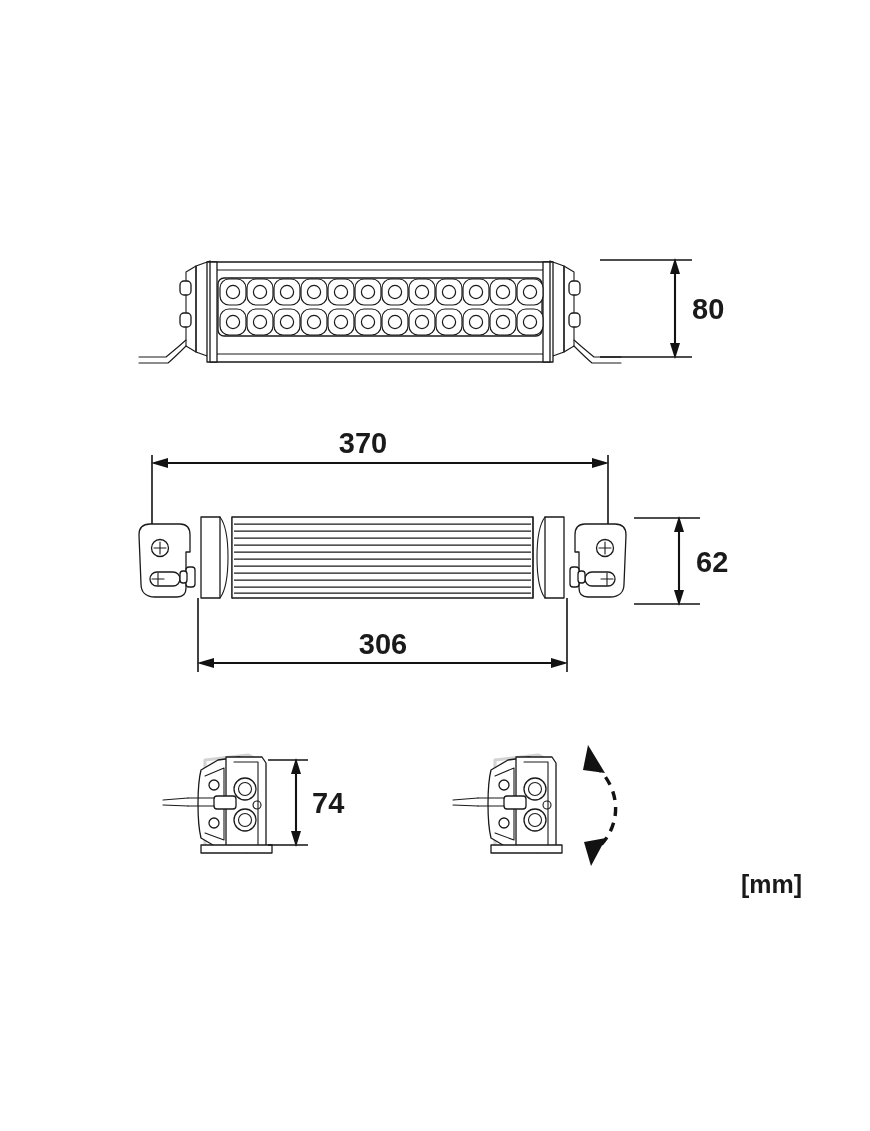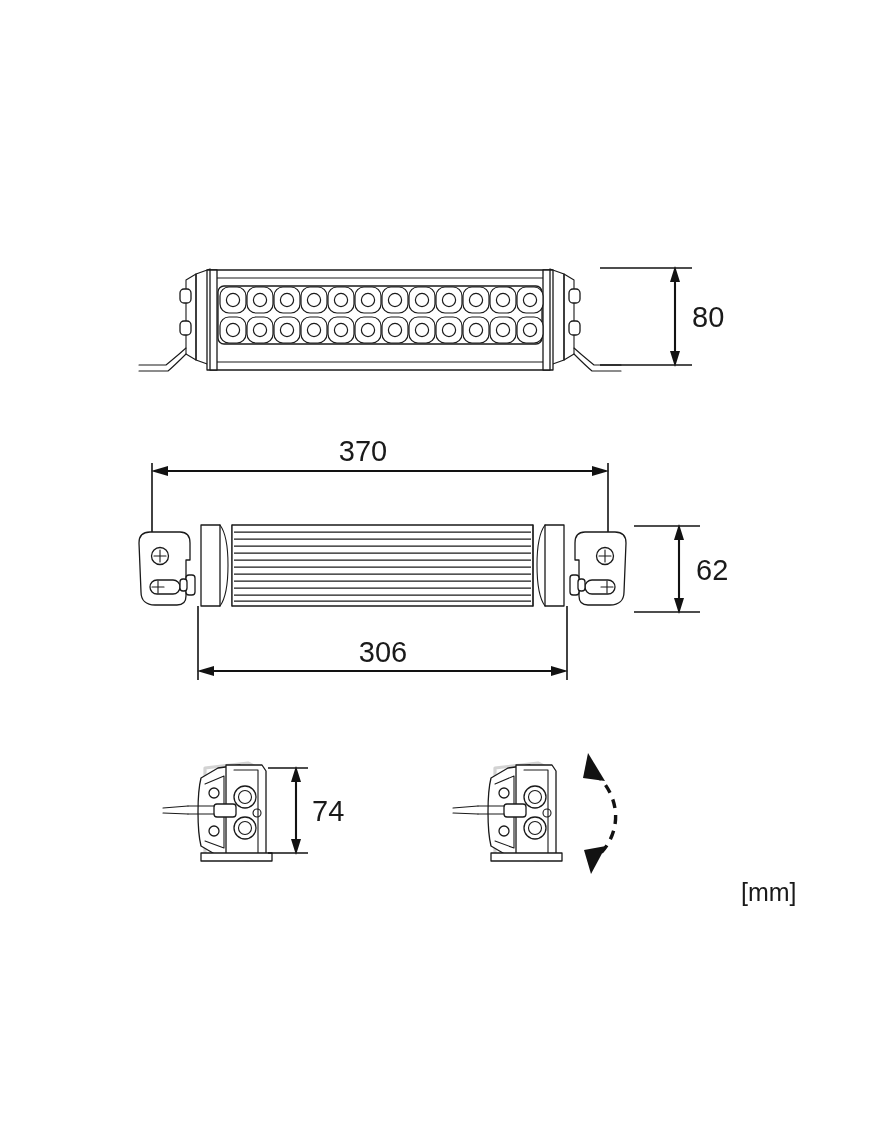--- a/index.html
+++ b/index.html
@@ -10,23 +10,24 @@
   body {
     width: 870px;
     height: 1131px;
     position: relative;
     font-family: "Liberation Sans", sans-serif;
     overflow: hidden;
   }
   #drawing-root {
     position: absolute;
     left: 0;
-    top: 8px;
+    top: 0;
     width: 870px;
     height: 1001px;
+    font-weight: bold;
   }
   svg.tech-drawing {
     display: block;
     width: 870px;
     height: 1131px;
   }
   .dim-text {
     font-family: "Liberation Sans", sans-serif;
     font-size: 29px;
     fill: #1a1a1a;

